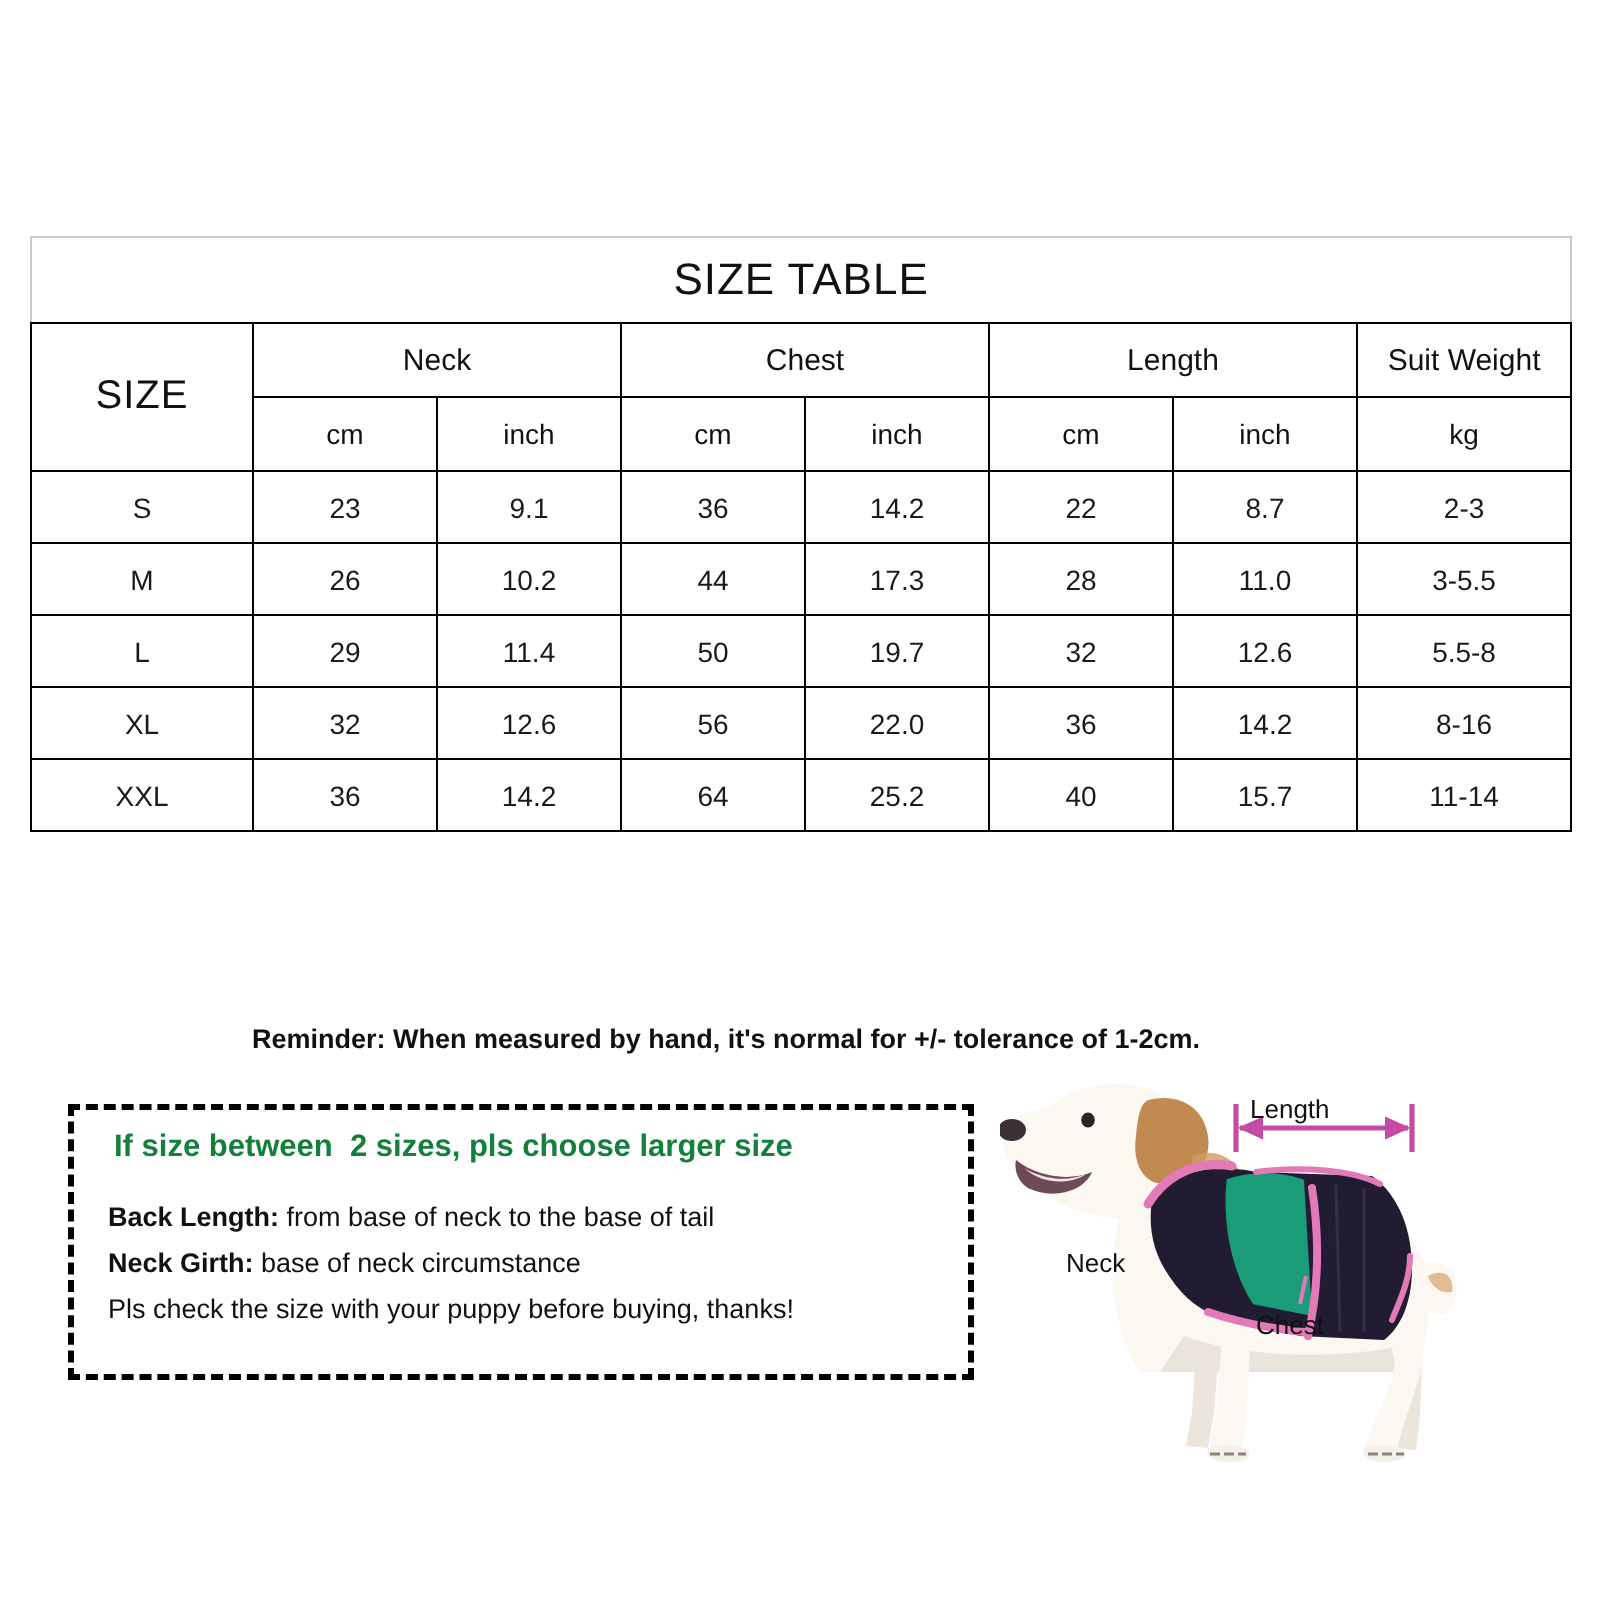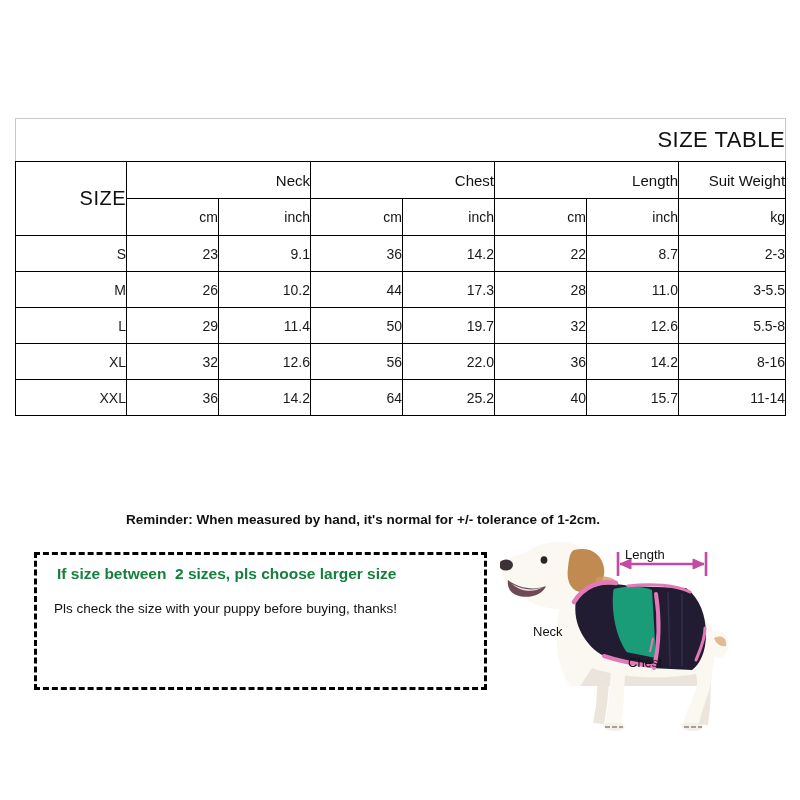--- a/index.html
+++ b/index.html
@@ -25,21 +25,21 @@
     width: 770px;
   }
   table.size-table {
     width: 100%;
     border-collapse: collapse;
     table-layout: fixed;
   }
   table.size-table td,
   table.size-table th {
     border: 1px solid #000000;
-    text-align: right;
+    text-align: center;
     vertical-align: middle;
     font-weight: normal;
     padding: 0;
   }
   .title-cell {
     height: 42px;
     font-size: 22px;
     letter-spacing: 0.5px;
     color: #111111;
     border-top: 1px solid #c9c9c9 !important;
@@ -225,20 +225,26 @@
       </tr>
     </tbody>
   </table>
 </div>
 
 <div class="reminder">Reminder: When measured by hand, it's normal for +/- tolerance of 1-2cm.</div>
 
 <div class="info-box">
   <div class="info-headline">If size between  2 sizes, pls choose larger size</div>
   <div class="info-lines">
+    <div class="info-line">
+      <b>Back Length:</b><span> from base of neck to the base of tail</span>
+    </div>
+    <div class="info-line">
+      <b>Neck Girth:</b><span> base of neck circumstance</span>
+    </div>
     <div class="info-line all-bold">Pls check the size with your puppy before buying, thanks!</div>
   </div>
 </div>
 
 <div class="dog-panel">
   <svg width="300" height="215" viewBox="0 0 300 215">
 
     <g>
 
       <path d="M196 128 L200 180 L197 196 L208 197 L210 180 L212 130 Z" fill="#ece5dc"></path>

